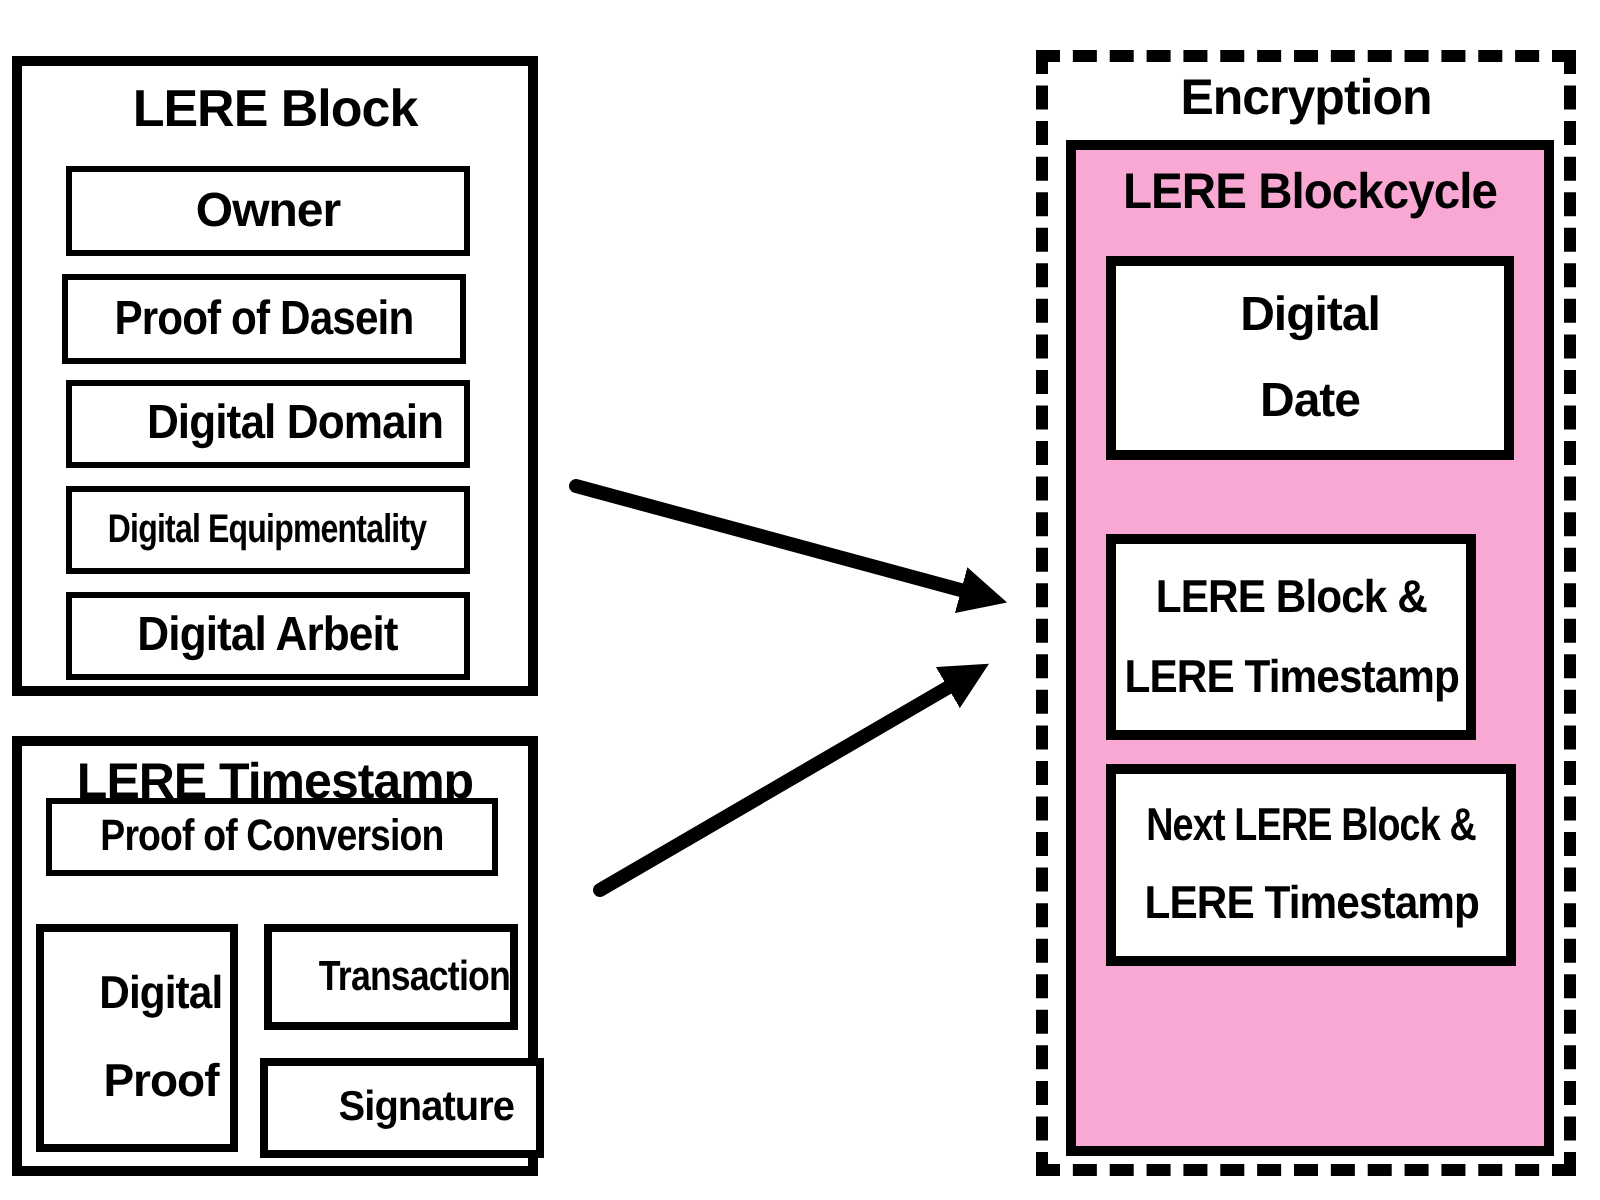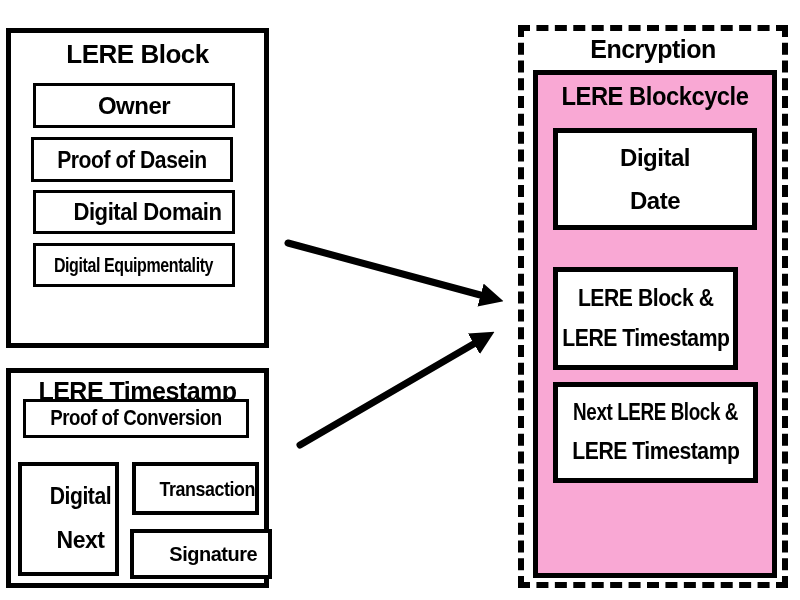--- a/index.html
+++ b/index.html
@@ -82,32 +82,35 @@
     </div>
 
     <div class="abs box" style="left:22px; top:157px; width:202px; height:44px;padding-left:28px;">
       <span class="label" style="font-size:24px; transform:scaleX(0.92);">Digital Domain</span>
     </div>
 
     <div class="abs box" style="left:22px; top:210px; width:202px; height:44px;">
       <span class="label" style="font-size:20px; transform:scaleX(0.8);">Digital Equipmentality</span>
     </div>
 
+    <div class="abs box" style="left:22px; top:263px; width:202px; height:44px;">
+      <span class="label" style="font-size:24px; transform:scaleX(0.92);">Digital Arbeit</span>
+    </div>
   </div>
 
   <div class="abs container" style="left:6px; top:368px; width:263px; height:220px;">
     <div class="title" style="top:4px; font-size:25px;">LERE Timestamp</div>
 
     <div class="abs box" style="left:12px; top:26px; width:226px; height:39px;">
       <span class="label" style="font-size:22px; transform:scaleX(0.85);">Proof of Conversion</span>
     </div>
 
     <div class="abs box mid" style="left:7px; top:89px; width:101px; height:114px;">
       <span class="label" style="font-size:23px; transform:scaleX(0.92);">Digital</span>
-      <span class="label" style="font-size:23px; margin-top:14px;">Next</span>
+      <span class="label" style="font-size:23px; margin-top:14px;">Proof</span>
     </div>
 
     <div class="abs box mid" style="left:121px; top:89px; width:127px; height:53px;">
       <span class="label" style="font-size:21px; transform:scaleX(0.85);">Transaction</span>
     </div>
 
     <div class="abs box mid" style="left:119px; top:156px; width:142px; height:50px;">
       <span class="label" style="font-size:21px; transform:scaleX(0.95);">Signature</span>
     </div>
   </div>

